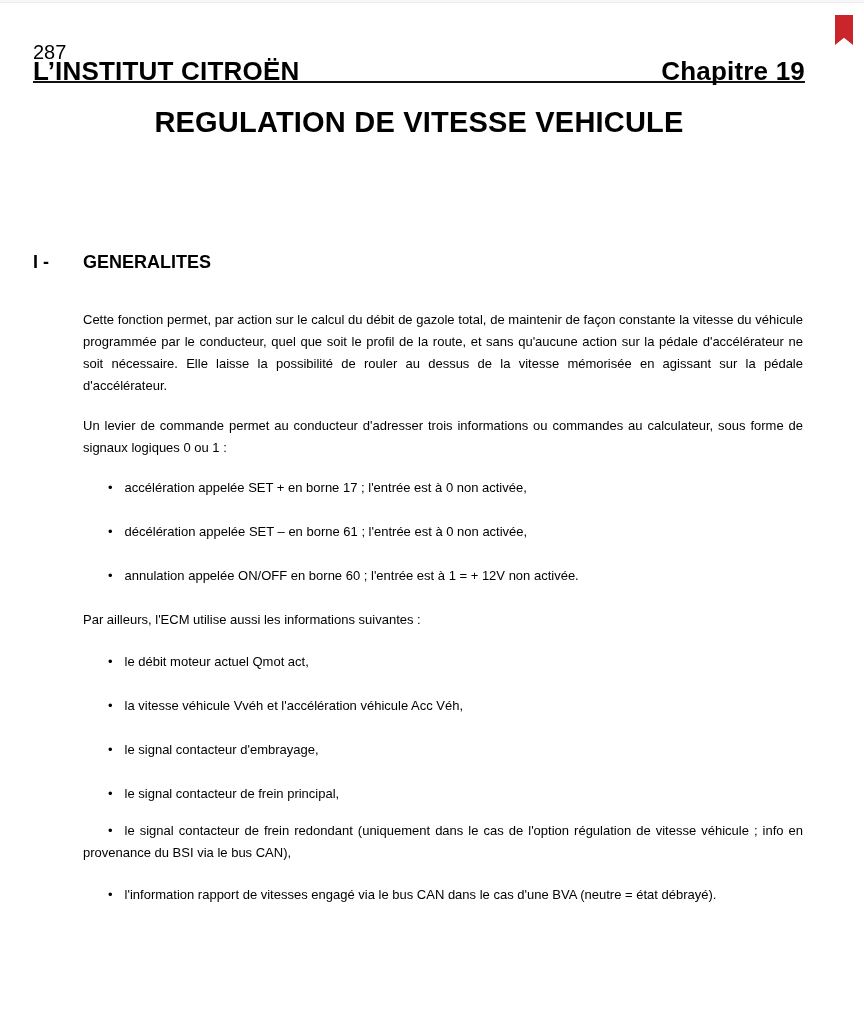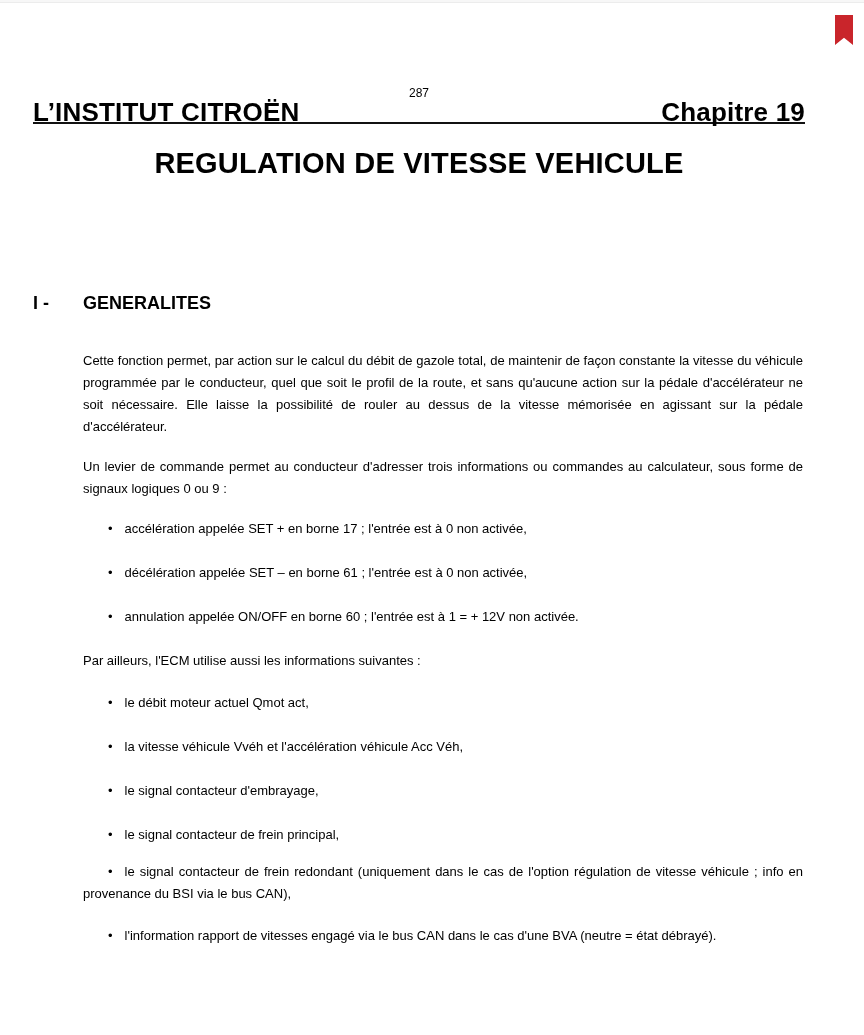--- a/index.html
+++ b/index.html
@@ -28,23 +28,23 @@
     background: #c9252b; 
     clip-path: polygon(0 0, 100% 0, 100% 100%, 50% 76%, 0 100%);
   }
   .content {
     position: absolute;
     left: 33px;
     top: 0;
     width: 772px;
   }
   .page-number {
-    padding-top: 83px;
-    text-align: center;
-    font-size: 12px;
+    padding-top: 42px;
+    text-align: left;
+    font-size: 20px;
     line-height: 20px;
   }
   .header-row {
     display: flex;
     justify-content: space-between;
     align-items: baseline;
     font-size: 26px;
     font-weight: bold;
     line-height: 19px;
     padding-bottom: 0;
@@ -102,21 +102,21 @@
 
   <div class="section-heading">
     <span class="sec-num">I -</span>
     <span class="sec-title mb18">GENERALITES</span>
   </div>
 
   <div class="body-col">
 
     <p class="para mb18" style="margin-top:18px">Cette fonction permet, par action sur le calcul du débit de gazole total, de maintenir de façon constante la vitesse du véhicule programmée par le conducteur, quel que soit le profil de la route, et sans qu'aucune action sur la pédale d'accélérateur ne soit nécessaire. Elle laisse la possibilité de rouler au dessus de la vitesse mémorisée en agissant sur la pédale d'accélérateur.</p>
 
-    <p class="para mb18" style="margin-top:8px">Un levier de commande permet au conducteur d'adresser trois informations ou commandes au calculateur, sous forme de signaux logiques 0 ou 9 :</p>
+    <p class="para mb18" style="margin-top:8px">Un levier de commande permet au conducteur d'adresser trois informations ou commandes au calculateur, sous forme de signaux logiques 0 ou 1 :</p>
 
     <p class="bullet mb22"><span class="dot">•</span><span>accélération appelée SET + en borne 17 ; l'entrée est à 0 non activée,</span></p>
 
     <p class="bullet mb22"><span class="dot">•</span><span>décélération appelée SET – en borne 61 ; l'entrée est à 0 non activée,</span></p>
 
     <p class="bullet mb22"><span class="dot">•</span><span>annulation appelée ON/OFF en borne 60 ; l'entrée est à 1 = + 12V non activée.</span></p>
 
     <p class="para mb20">Par ailleurs, l'ECM utilise aussi les informations suivantes :</p>
 
     <p class="bullet mb22"><span class="dot">•</span><span>le débit moteur actuel Qmot act,</span></p>

